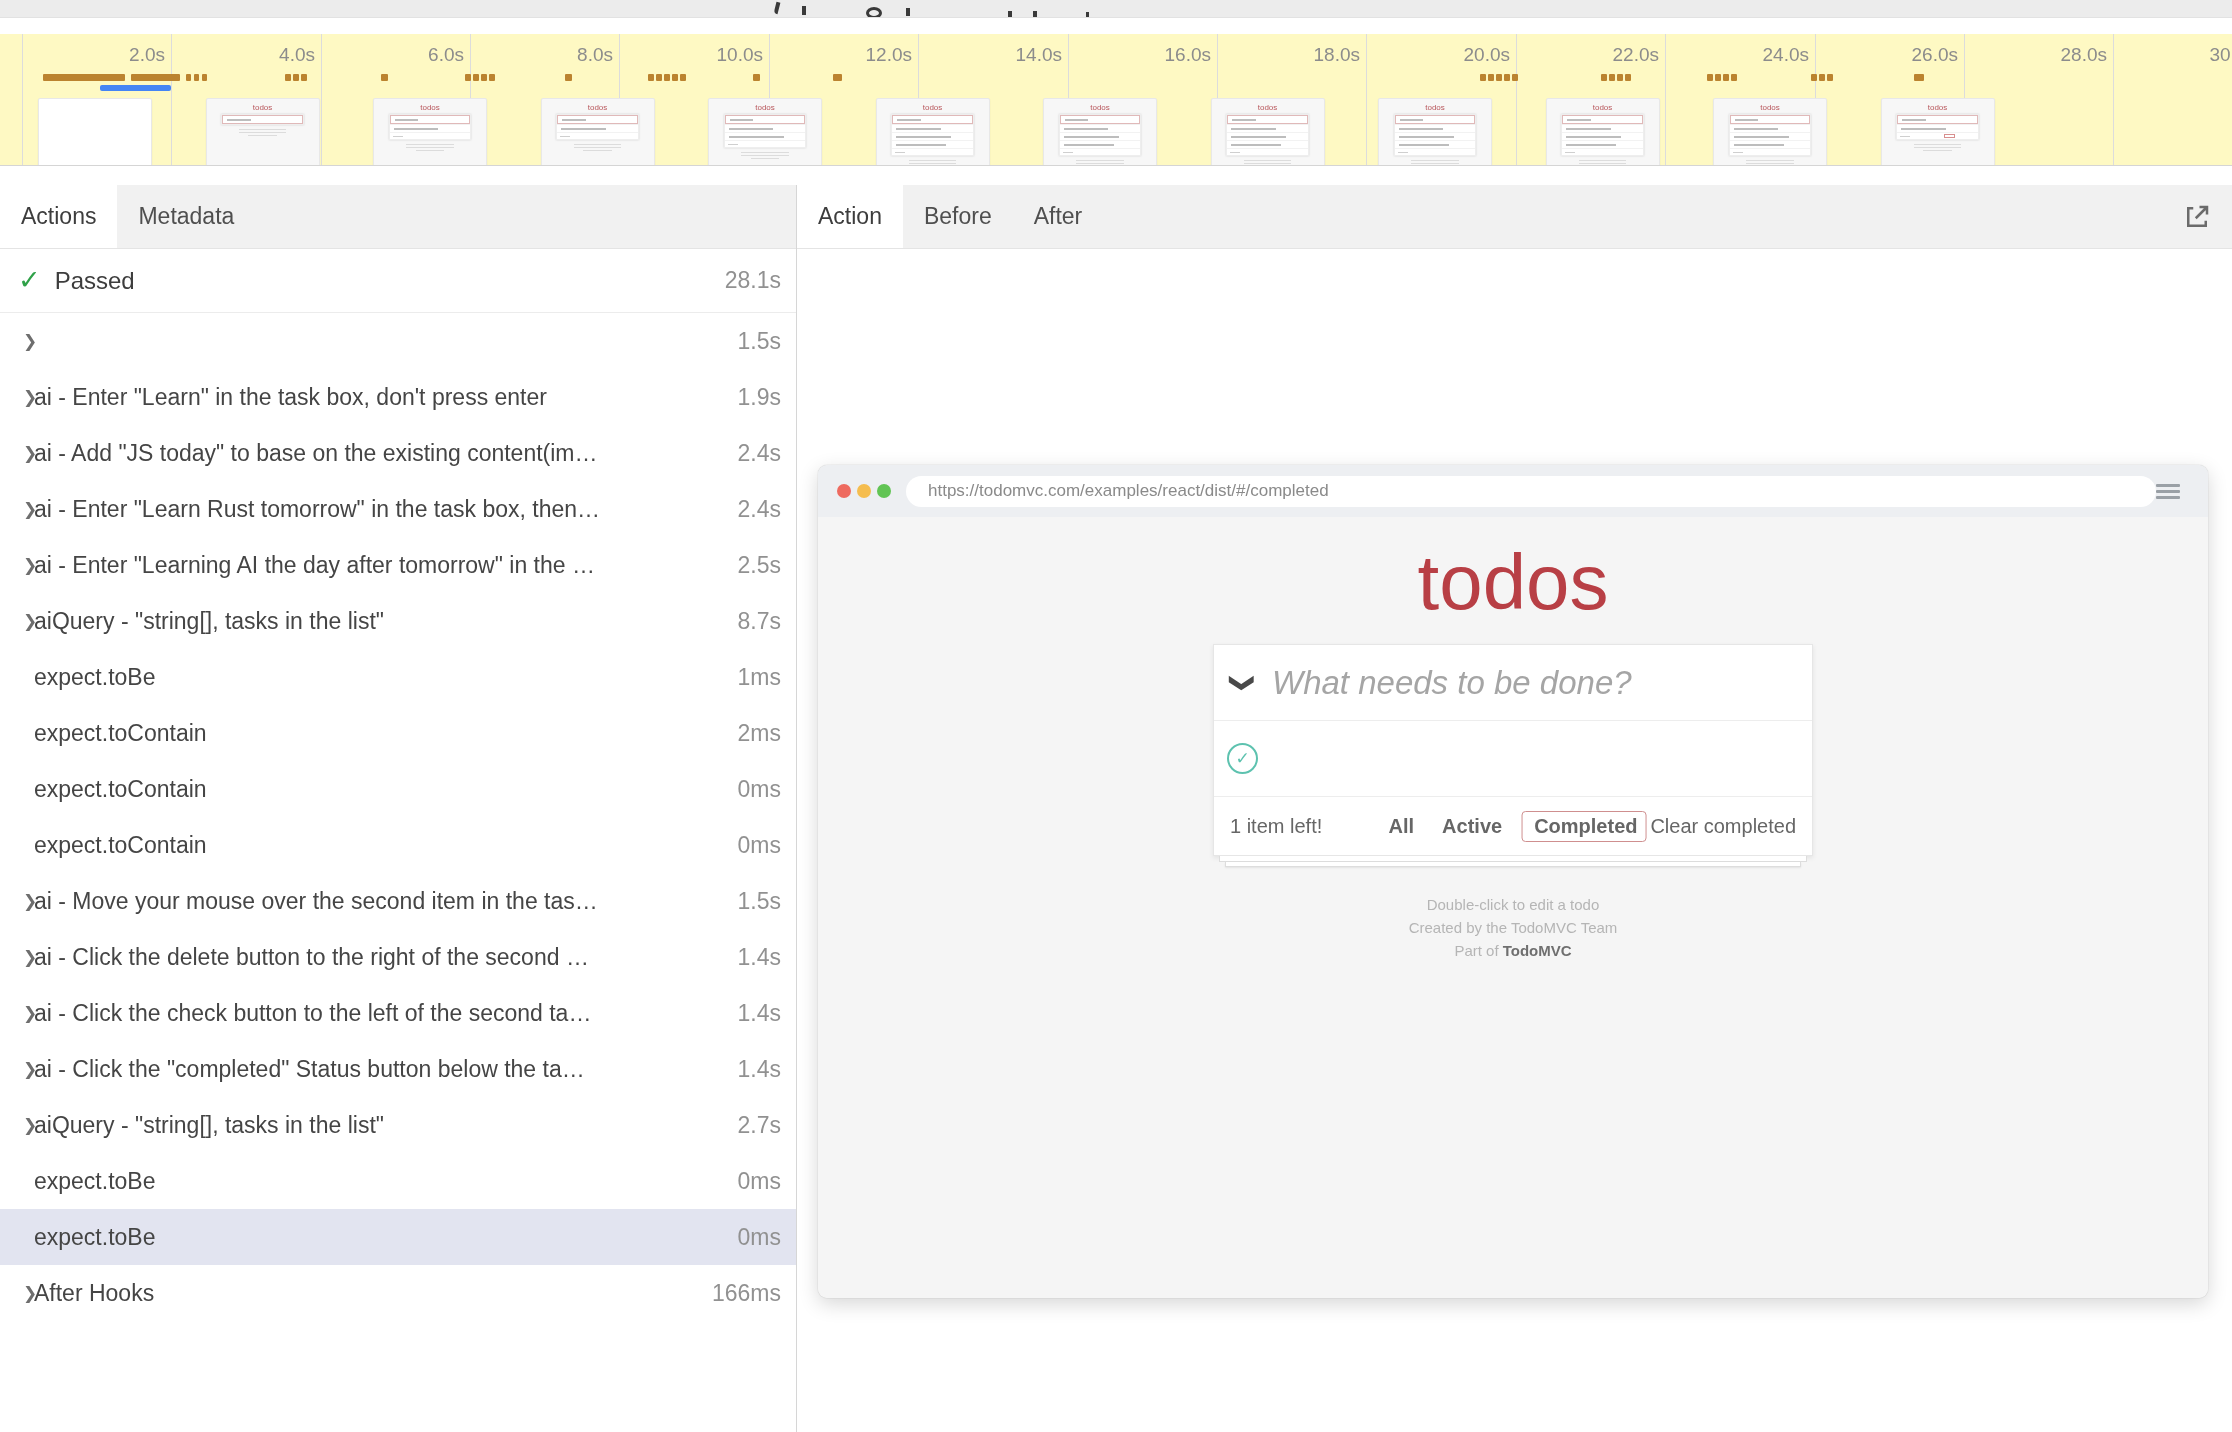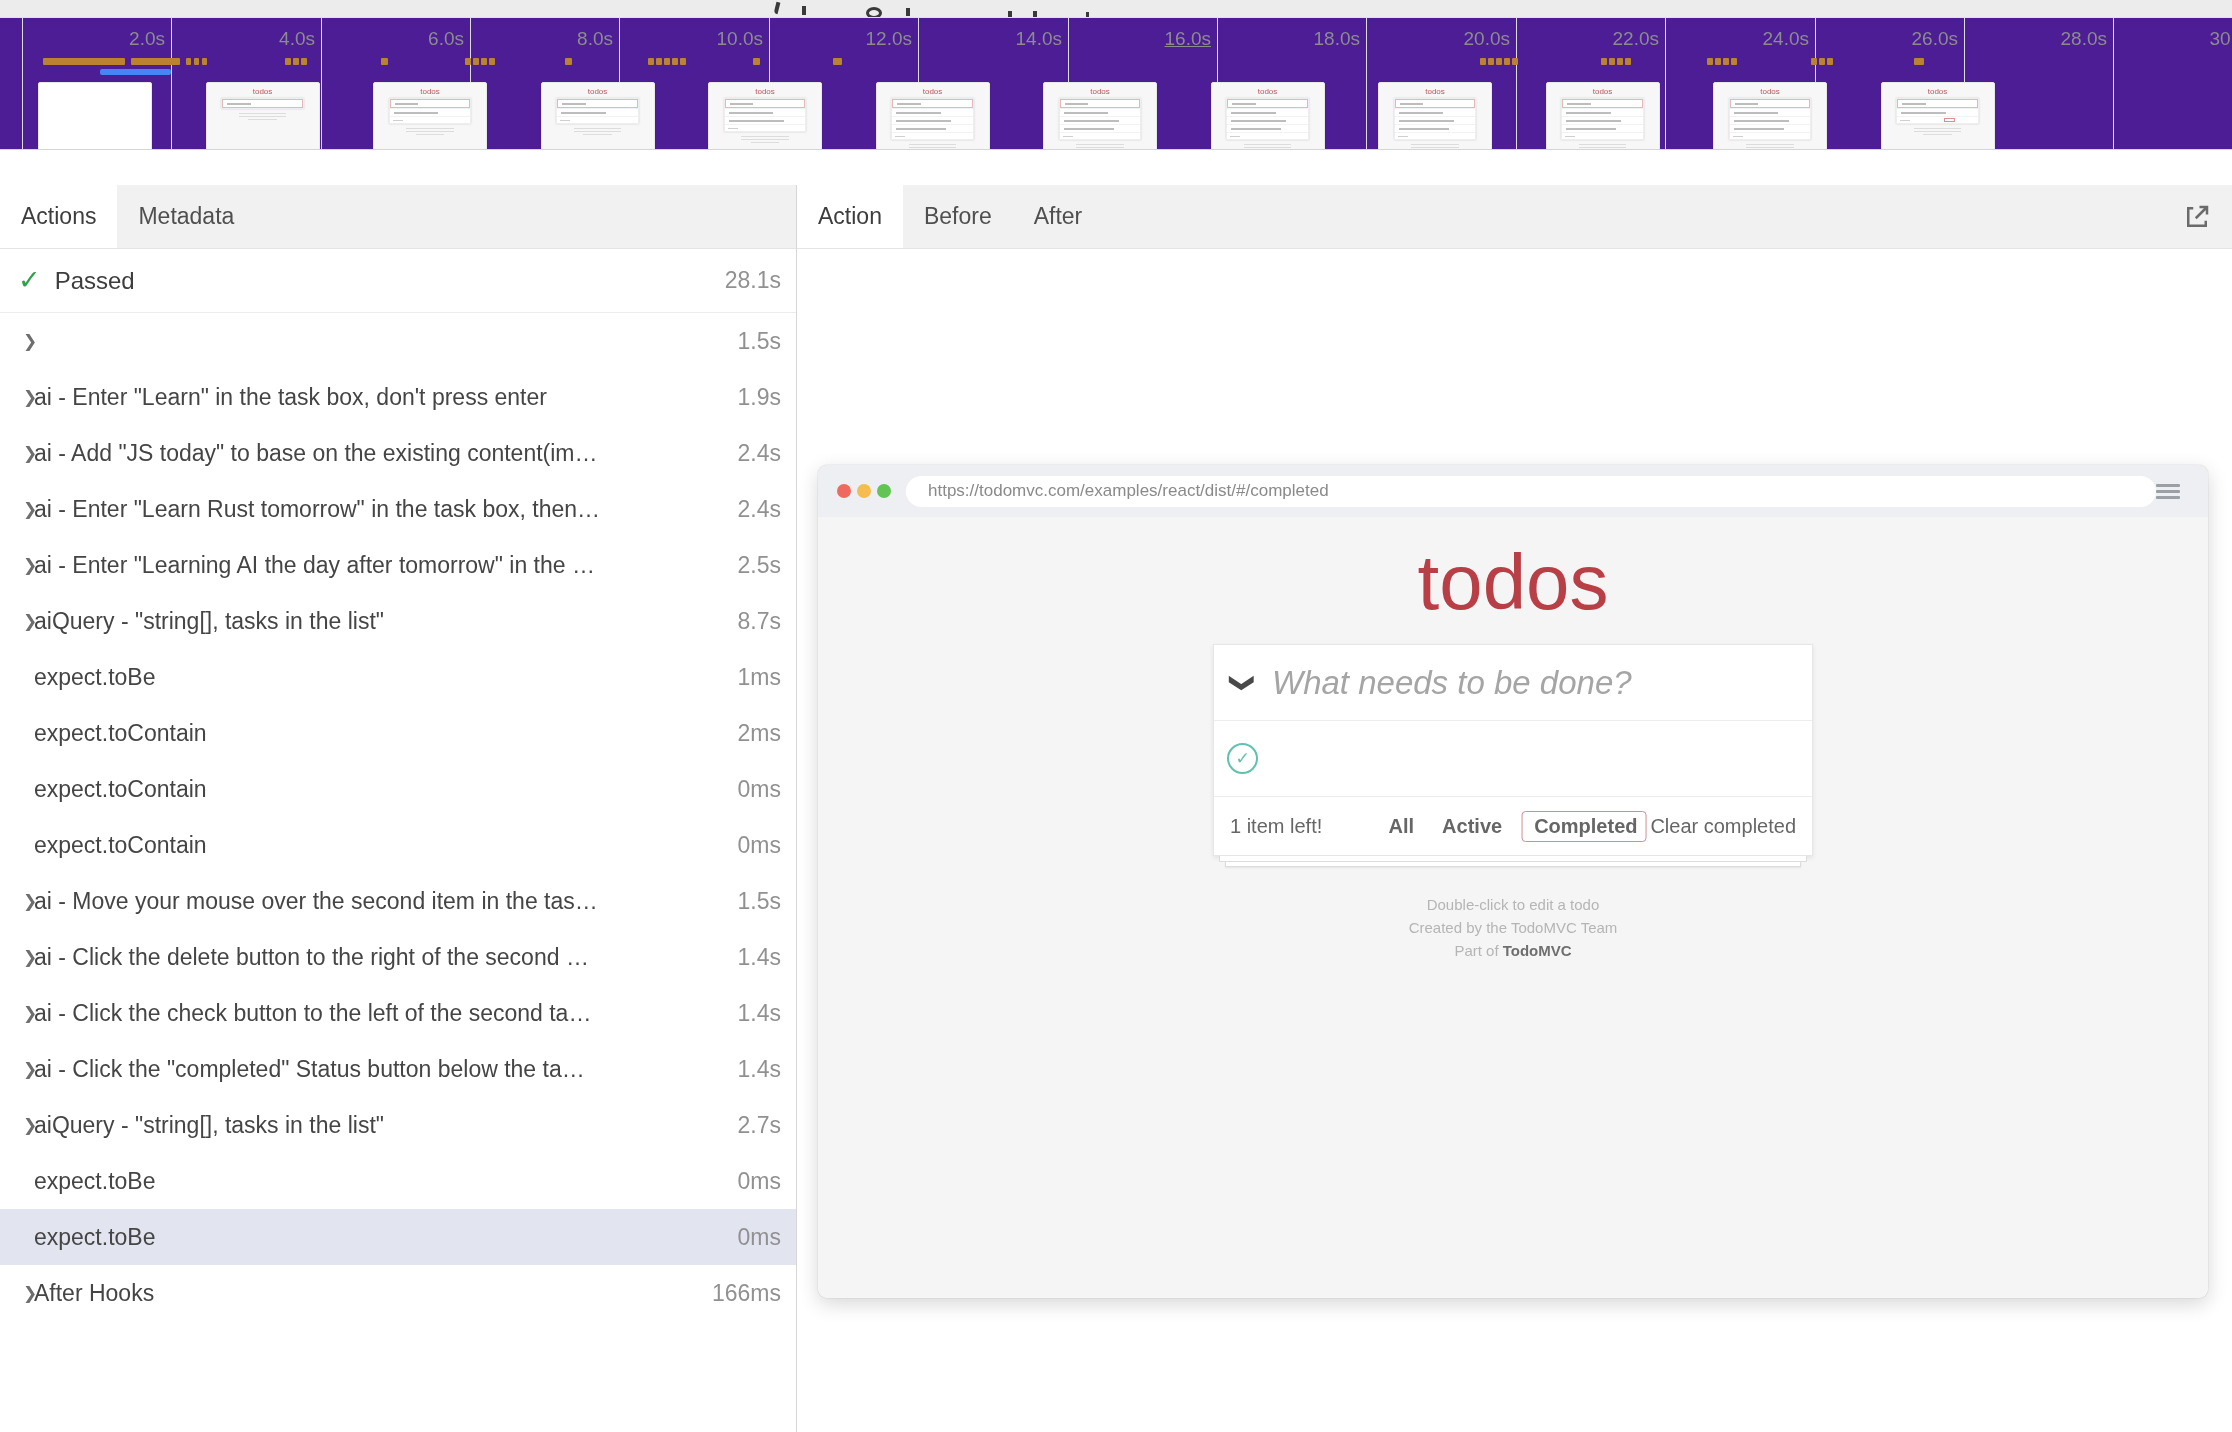--- a/index.html
+++ b/index.html
@@ -9,22 +9,22 @@
     font-family: "Liberation Sans", sans-serif; color: #454545;
   }
 
   
   .top-strip { position: absolute; left:0; top:0; width:2232px; height:18px;
     background:#ececec; border-bottom:1px solid #e2e2e2; overflow:hidden; }
   .frag { position:absolute; background:#3a3a3a; }
   .frag.loop { background:none; border:3px solid #3a3a3a; border-radius:50%; }
 
   
-  .timeline { position:absolute; left:0; top:18px; width:2232px; height:132px;
-    background:#4c1d95; border-bottom:1px solid #d5d5d5; overflow:hidden; }
+  .timeline { position:absolute; left:0; top:34px; width:2232px; height:132px;
+    background:#fef9c3; border-bottom:1px solid #d5d5d5; overflow:hidden; }
   .tl-grid { position:absolute; top:0; bottom:0; width:1px; background:#dcdcdc; }
   .tl-label { position:absolute; top:10px; transform:translateX(-100%);
     padding-right:6px; font-size:19px; color:#8c8c8c; white-space:nowrap; }
   .tl-tick { position:absolute; top:40px; height:7px; border-radius:1px; }
   .tl-bar  { position:absolute; top:51px; height:6px; border-radius:2px; }
 
   .thumb { position:absolute; top:64px; width:114px; height:92px; background:#f7f7f7;
     border:1px solid #e8e8e8; border-radius:2px; box-shadow:0 1px 2px rgba(0,0,0,.07); overflow:hidden; }
   .thumb.blank { background:#fff; }
   .mini-title { font-size:8px; color:#b8575c; text-align:center; margin-top:5px; line-height:1; }
@@ -138,21 +138,21 @@
     <div class="tl-grid" style="left: 1815px;"></div>
     <div class="tl-grid" style="left: 1964px;"></div>
     <div class="tl-grid" style="left: 2113px;"></div>
     <div class="tl-label" style="left: 171px;">2.0s</div>
     <div class="tl-label" style="left: 321px;">4.0s</div>
     <div class="tl-label" style="left: 470px;">6.0s</div>
     <div class="tl-label" style="left: 619px;">8.0s</div>
     <div class="tl-label" style="left: 769px;">10.0s</div>
     <div class="tl-label" style="left: 918px;">12.0s</div>
     <div class="tl-label" style="left: 1068px;">14.0s</div>
-    <div class="tl-label" style="left: 1217px; text-decoration: underline;">16.0s</div>
+    <div class="tl-label" style="left: 1217px;">16.0s</div>
     <div class="tl-label" style="left: 1366px;">18.0s</div>
     <div class="tl-label" style="left: 1516px;">20.0s</div>
     <div class="tl-label" style="left: 1665px;">22.0s</div>
     <div class="tl-label" style="left: 1815px;">24.0s</div>
     <div class="tl-label" style="left: 1964px;">26.0s</div>
     <div class="tl-label" style="left: 2113px;">28.0s</div>
     <div class="tl-label" style="left: 2262px;">30.0s</div>
     <div class="tl-tick" style="left: 43px; width: 82px; background: rgb(187, 131, 47);"></div>
     <div class="tl-tick" style="left: 131px; width: 49px; background: rgb(187, 131, 47);"></div>
     <div class="tl-tick" style="left: 186px; width: 5px; background: rgb(187, 131, 47);"></div>

